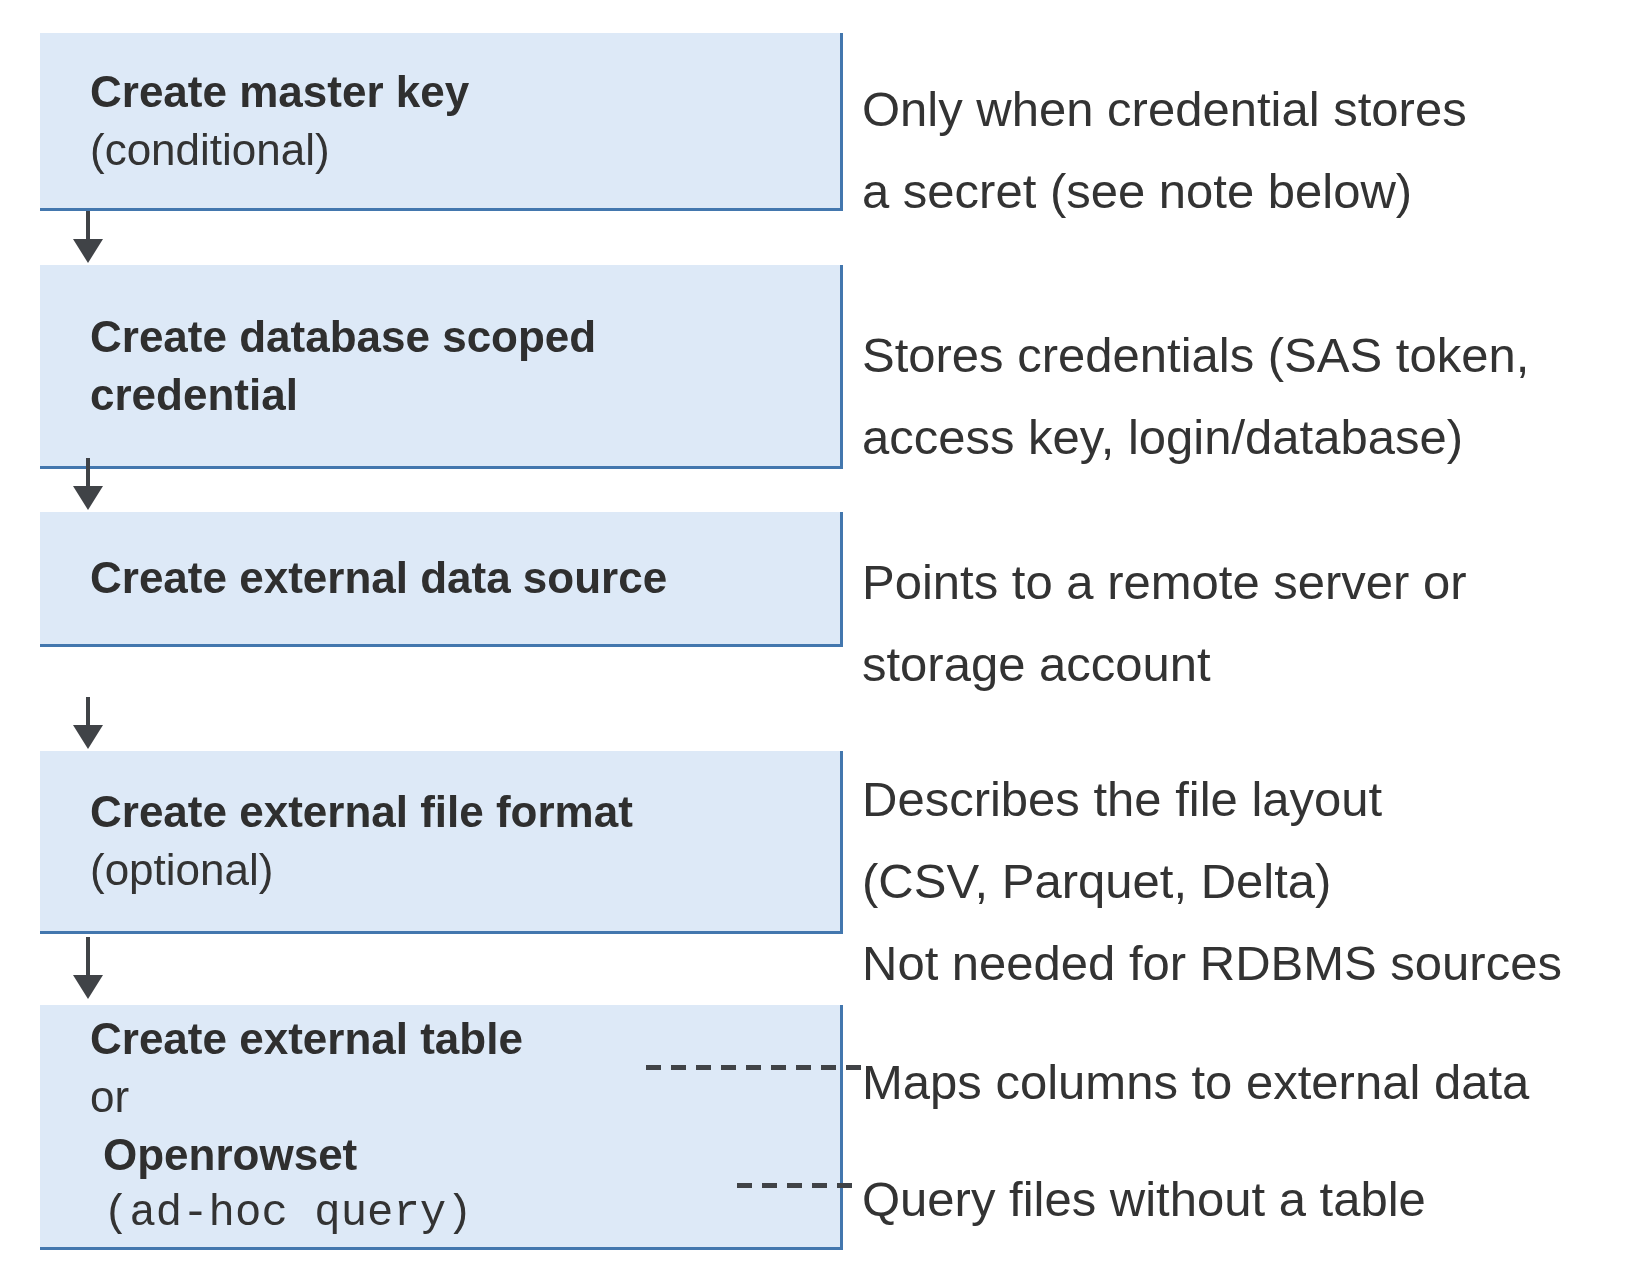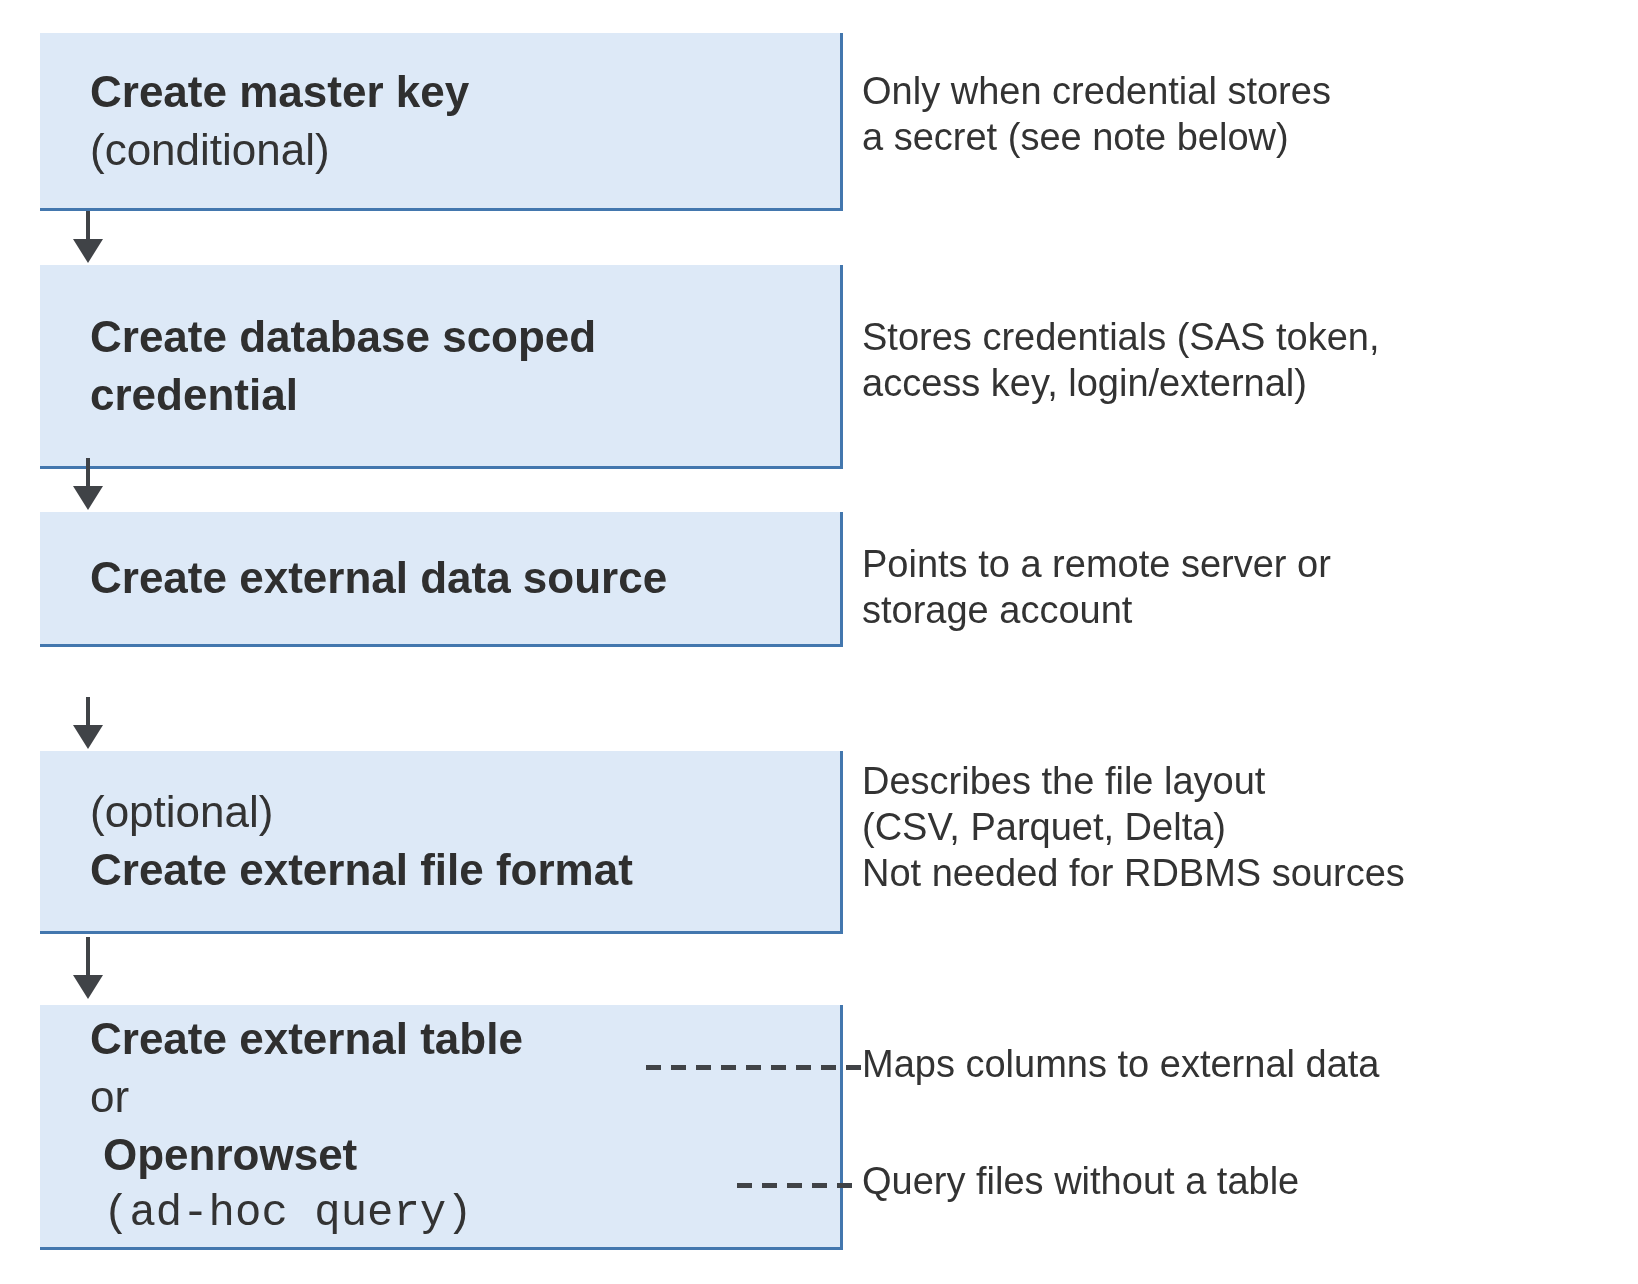--- a/index.html
+++ b/index.html
@@ -44,21 +44,21 @@
     border-left:15px solid transparent;
     border-right:15px solid transparent;
     border-top:24px solid var(--connector);
   }
   .dash{
     position:absolute;height:5px;
     background:repeating-linear-gradient(90deg,var(--connector) 0 15px,transparent 15px 25px);
   }
   .note{
     position:absolute;left:862px;width:760px;
-    font-size:38px;line-height:46px;
+    font-size:49px;line-height:82px;
     white-space:pre-line;
   }
 </style>
 </head>
 <body>
 
 <div class="canvas">
 
   <div class="box" style="top:33px;height:178px;">
     <div class="box-line bold">Create master key</div>
@@ -70,41 +70,41 @@
   <div class="arrow" style="top:211px;height:52px;">
     <div class="arrow-line"></div>
     <div class="arrow-head"></div>
   </div>
 
   <div class="box" style="top:265px;height:204px;">
     <div class="box-line bold">Create database scoped
 credential</div>
   </div>
   <div class="note" style="top:314px;">Stores credentials (SAS token,
-access key, login/external)</div>
+access key, login/database)</div>
 
   <div class="arrow" style="top:458px;height:52px;">
     <div class="arrow-line"></div>
     <div class="arrow-head"></div>
   </div>
 
   <div class="box" style="top:512px;height:135px;">
     <div class="box-line bold">Create external data source</div>
   </div>
   <div class="note" style="top:541px;">Points to a remote server or
 storage account</div>
 
   <div class="arrow" style="top:697px;height:52px;">
     <div class="arrow-line"></div>
     <div class="arrow-head"></div>
   </div>
 
   <div class="box" style="top:751px;height:183px;">
+    <div class="box-line bold">Create external file format</div>
     <div class="box-line">(optional)</div>
-    <div class="box-line bold">Create external file format</div>
   </div>
   <div class="note" style="top:758px;">Describes the file layout
 (CSV, Parquet, Delta)
 Not needed for RDBMS sources</div>
 
   <div class="arrow" style="top:937px;height:62px;">
     <div class="arrow-line"></div>
     <div class="arrow-head"></div>
   </div>
 

